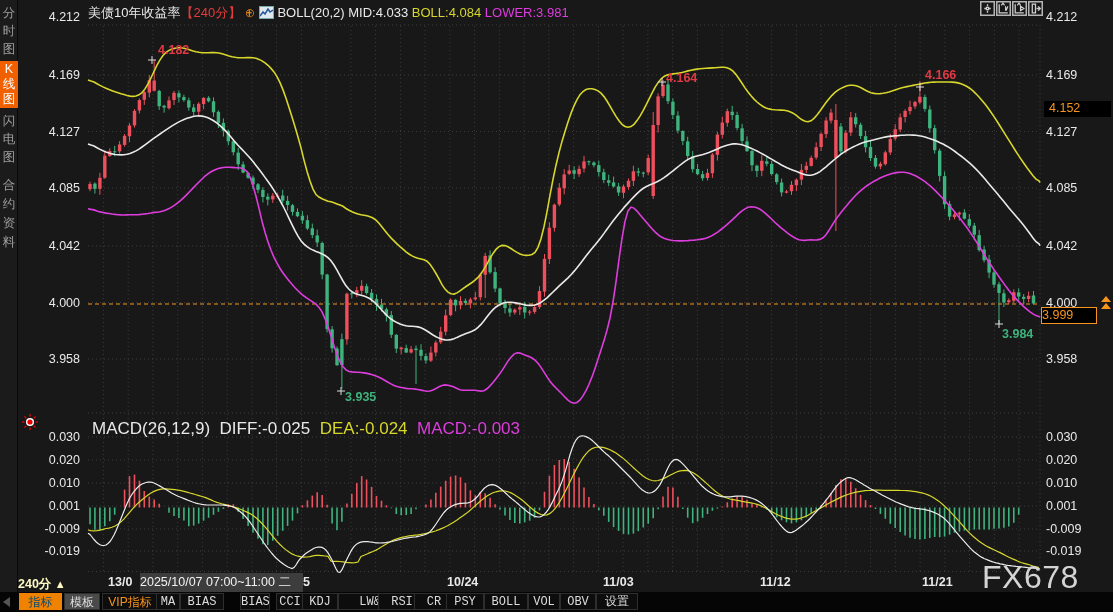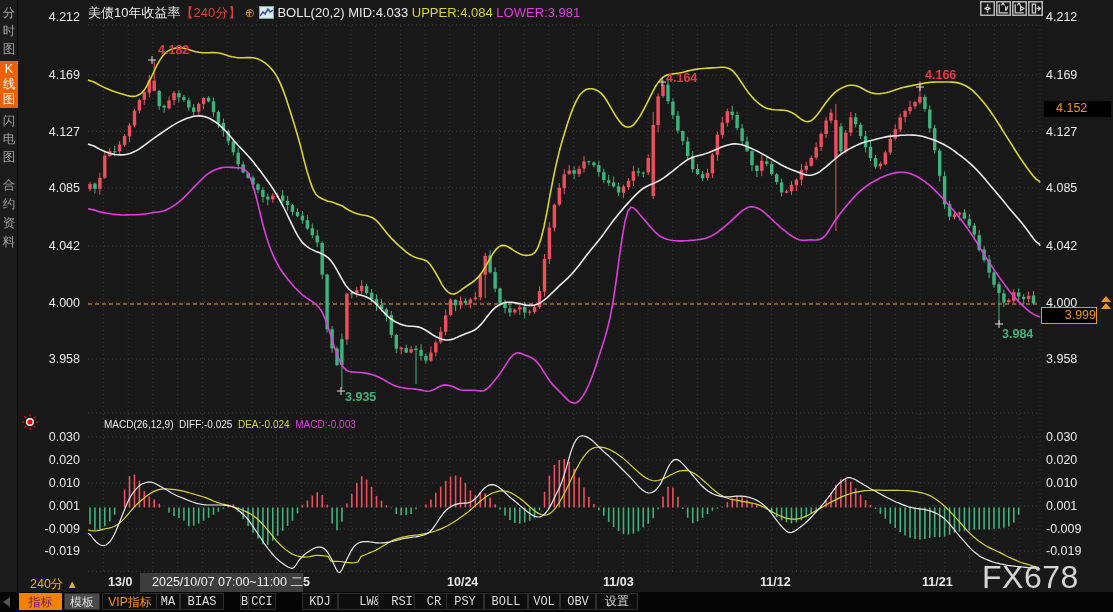--- a/index.html
+++ b/index.html
@@ -658,21 +658,21 @@
 <text x="158" y="54" fill="#e13a45">4.182</text>
 <text x="666" y="82" fill="#e13a45">4.164</text>
 <text x="925" y="79" fill="#e13a45">4.166</text>
 <text x="345" y="401" fill="#3eb37d">3.935</text>
 <text x="1002" y="338" fill="#3eb37d">3.984</text>
 </g>
 <path d="M1101 302 l5 -6 5 6 z M1101 309 l5 -6 5 6 z" fill="#f7941d"></path>
 </svg>
 <div class="abs" style="left:88px;top:4px;font-size:13px;color:#e9e9e9">美债10年收益率<span style="color:#e33b3b">【240分】</span> <span style="color:#f7941d">⊕</span> <span style="display:inline-block;width:15px;height:13px;background:#dfe7ef;border:1px solid #7aa;vertical-align:-2px;position:relative"><svg width="13" height="11" viewBox="0 0 13 11">
         <polyline points="0,8 3,4 5,6 8,1 10,4 13,2" fill="none" stroke="#245a9a" stroke-width="1.5"></polyline>
-      </svg></span> BOLL(20,2) MID:4.033 <span style="color:#d6d62c">UPPER:4.084</span> <span style="color:#dd3ddd">LOWER:3.981</span></div>
+      </svg></span> BOLL(20,2) MID:4.033 <span style="color:#d6d62c">BOLL:4.084</span> <span style="color:#dd3ddd">LOWER:3.981</span></div>
 <div class="sb"></div>
 <div class="sbi" style="top:4px">分<br>时<br>图</div>
 <div class="sbi on" style="top:61px;line-height:15px;padding:1px 0">K<br>线<br>图</div>
 <div class="sbi" style="top:112px">闪<br>电<br>图</div>
 <div class="sbi" style="top:176px;line-height:19px">合<br>约<br>资<br>料</div>
 <div class="pl" style="top:10.0px">4.212</div>
 <div class="pl" style="top:68.0px">4.169</div>
 <div class="pl" style="top:124.5px">4.127</div>
 <div class="pl" style="top:181.0px">4.085</div>
 <div class="pl" style="top:239.0px">4.042</div>
@@ -690,55 +690,55 @@
 <div class="pr" style="top:181.0px">4.085</div>
 <div class="pr" style="top:239.0px">4.042</div>
 <div class="pr" style="top:295.5px">4.000</div>
 <div class="pr" style="top:352.0px">3.958</div>
 <div class="pr" style="top:430.0px">0.030</div>
 <div class="pr" style="top:453.0px">0.020</div>
 <div class="pr" style="top:476.0px">0.010</div>
 <div class="pr" style="top:499.0px">0.001</div>
 <div class="pr" style="top:522.0px">-0.009</div>
 <div class="pr" style="top:544.0px">-0.019</div>
-<div class="abs" style="left:1044px;top:101px;width:67px;height:16px;background:#000;color:#f7941d;font-size:12.5px;padding-left:12px">4.152</div>
-<div class="abs" style="left:1041px;top:307px;width:56px;height:17px;background:#000;border:1px solid #f7941d;color:#f7941d;font-size:12.5px;text-align:right;line-height:15px">3.999</div>
-<div class="abs" style="left:104px;top:419px;font-size:10px;color:#e9e9e9">MACD(26,12,9)&nbsp; DIFF:-0.025&nbsp; <span style="color:#d6d62c">DEA:-0.024</span>&nbsp; <span style="color:#dd3ddd">MACD:-0.003</span></div>
+<div class="abs" style="left:1044px;top:101px;width:67px;height:16px;background:#000;color:#f7941d;font-size:12.5px;padding-left:5px">4.152</div>
+<div class="abs" style="left:1041px;top:307px;width:56px;height:17px;background:#000;border:1px solid #f7941d;color:#f7941d;font-size:12.5px;text-align:left;line-height:15px">3.999</div>
+<div class="abs" style="left:92px;top:419px;font-size:17px;color:#e9e9e9">MACD(26,12,9)&nbsp; DIFF:-0.025&nbsp; <span style="color:#d6d62c">DEA:-0.024</span>&nbsp; <span style="color:#dd3ddd">MACD:-0.003</span></div>
 <svg class="abs" style="left:22px;top:414px" width="16" height="16" viewBox="0 0 16 16">
     <circle cx="8" cy="8" r="4" fill="#fff"></circle>
     <circle cx="8" cy="8" r="2.6" fill="#e00"></circle>
     <g stroke="#e00" stroke-width="1.3">
       <line x1="8" y1="0" x2="8" y2="2.5"></line>
       <line x1="8" y1="13.5" x2="8" y2="16"></line>
       <line x1="0" y1="8" x2="2.5" y2="8"></line>
       <line x1="13.5" y1="8" x2="16" y2="8"></line>
       <line x1="2.4" y1="2.4" x2="4.2" y2="4.2"></line>
       <line x1="11.8" y1="11.8" x2="13.6" y2="13.6"></line>
       <line x1="11.8" y1="4.2" x2="13.6" y2="2.4"></line>
       <line x1="2.4" y1="13.6" x2="4.2" y2="11.8"></line>
     </g>
   </svg>
-<div class="abs" style="left:30px;top:576px;color:#eab308;font-size:12.5px;font-weight:normal">240分 <span style="font-size:11px">▲</span></div>
+<div class="abs" style="left:18px;top:576px;color:#fef9c3;font-size:12.5px;font-weight:bold">240分 <span style="font-size:11px">▲</span></div>
 <div class="dt" style="left:108px">13/0</div>
 <div class="dt" style="left:447px">10/24</div>
 <div class="dt" style="left:603px">11/03</div>
 <div class="dt" style="left:760px">11/12</div>
 <div class="dt" style="left:922px">11/21</div>
-<div class="abs" style="left:140px;top:573px;width:163px;height:19px;background:#3d3d3d;color:#f2f2f2;font-size:12.5px;line-height:19px;text-align:right">2025/10/07 07:00~11:00 二</div>
+<div class="abs" style="left:140px;top:573px;width:163px;height:19px;background:#3d3d3d;color:#f2f2f2;font-size:12.5px;line-height:19px;text-align:left">2025/10/07 07:00~11:00 二</div>
 <div class="abs" style="left:303px;top:575px;color:#e9e9e9;font-size:12.5px;font-weight:bold">5</div>
 <div class="abs" style="left:982px;top:559px;color:#d4d4d4;font-size:32px;letter-spacing:0.5px">FX678</div>
 <div class="mbar">
 <div class="abs" style="left:3px;top:5px;width:0;height:0;border-right:7px solid #555;border-top:5px solid transparent;border-bottom:5px solid transparent"></div>
-<div class="mi" style="left:19px;width:43px;background:#f08200;color:#701a75;border-color:#f08200;font-family:'Liberation Sans'">指标</div>
+<div class="mi" style="left:19px;width:43px;background:#f08200;color:#0c4a6e;border-color:#f08200;font-family:'Liberation Sans'">指标</div>
 <div class="mi" style="left:64px;width:36px;background:#4a4a4a;font-family:'Liberation Sans'">模板</div>
 <div class="mi" style="left:102px;width:56px;color:#f7941d;font-family:'Liberation Sans'">VIP指标</div>
 <div class="mi" style="left:156px;width:24px">MA</div>
     <div class="mi" style="left:180px;width:44px">BIAS</div>
     <div class="mi" style="left:240px;width:30px">BIAS</div>
-    <div class="mi" style="left:248px;width:28px">CCI</div>
+    <div class="mi" style="left:276px;width:28px">CCI</div>
     <div class="mi" style="left:302px;width:36px">KDJ</div>
     <div class="mi" style="left:338px;width:64px">LW&amp;</div>
     <div class="mi" style="left:378px;width:48px">RSI</div>
     <div class="mi" style="left:414px;width:40px">CR</div>
     <div class="mi" style="left:446px;width:38px">PSY</div>
     <div class="mi" style="left:484px;width:44px">BOLL</div>
     <div class="mi" style="left:528px;width:32px">VOL</div>
     <div class="mi" style="left:560px;width:36px">OBV</div>
     <div class="mi" style="left:596px;width:42px">设置</div>
 </div>

